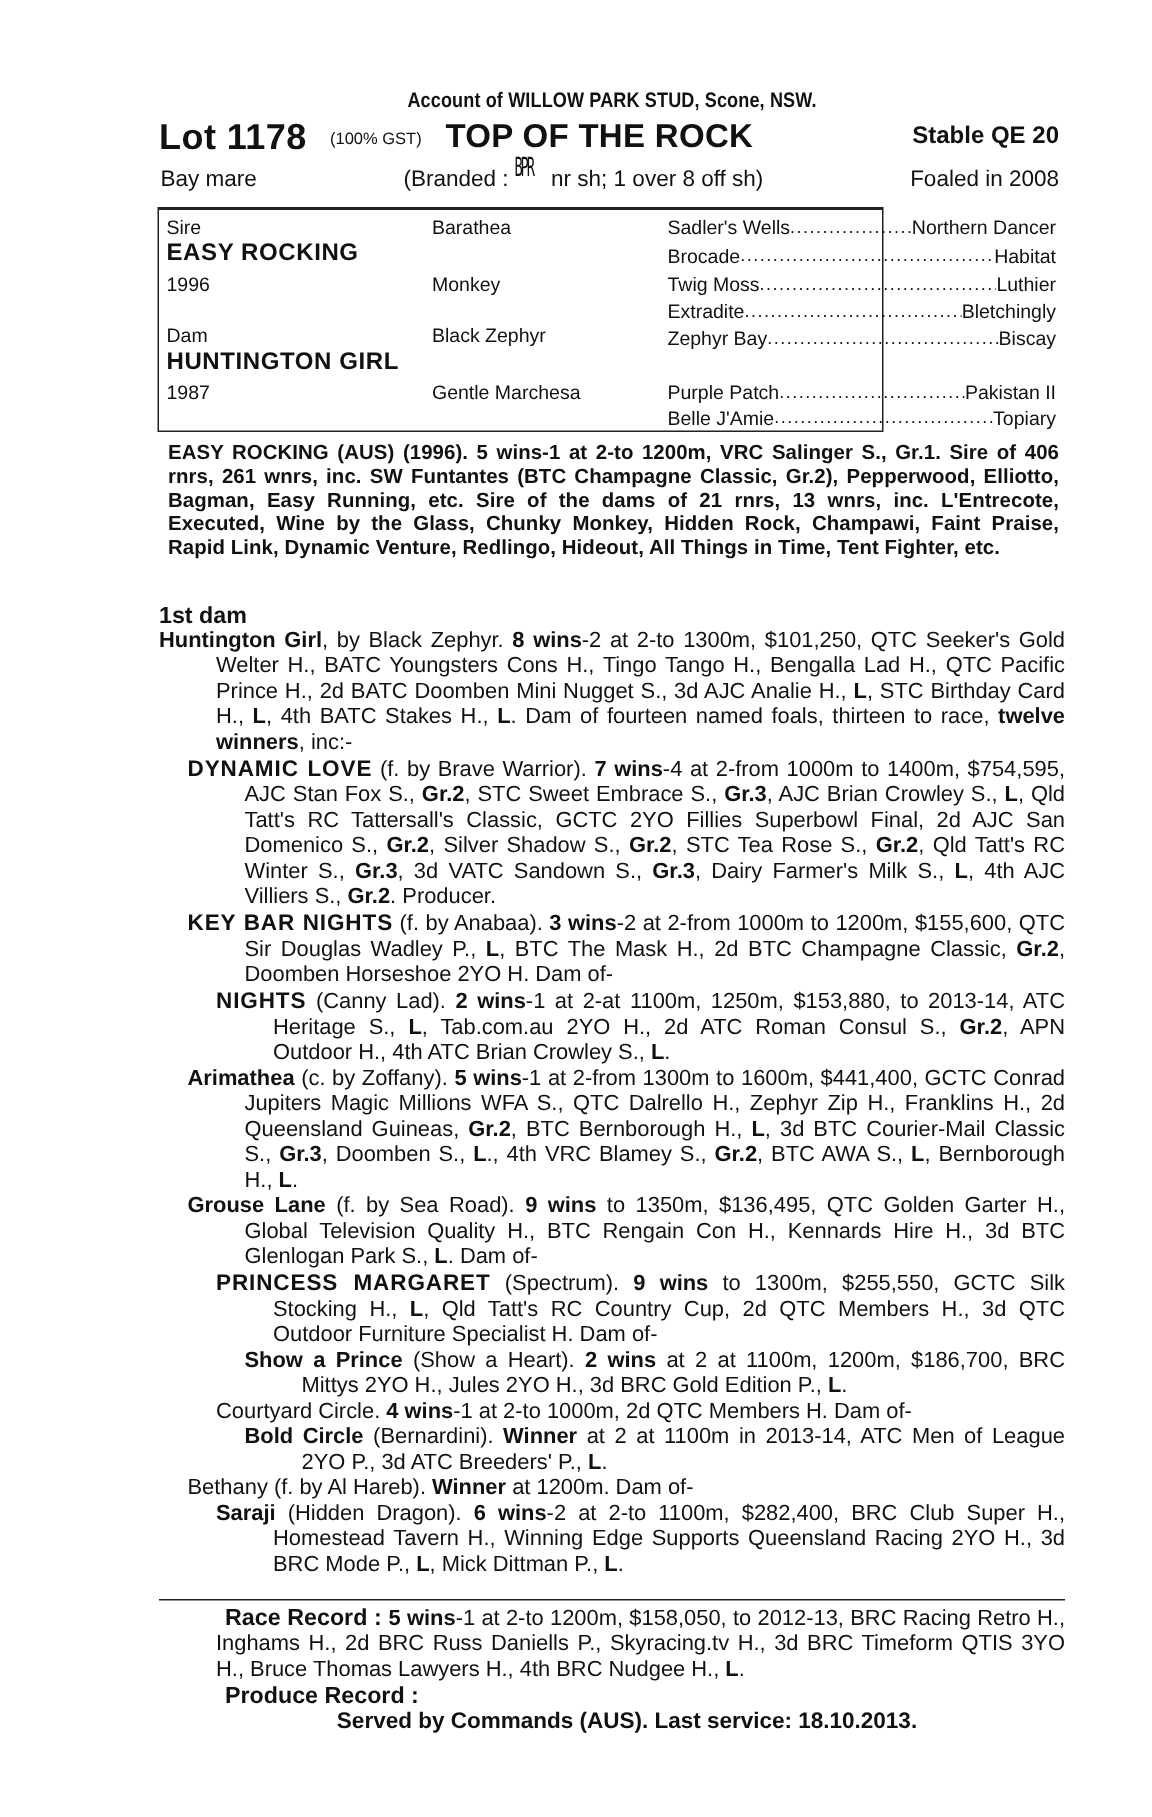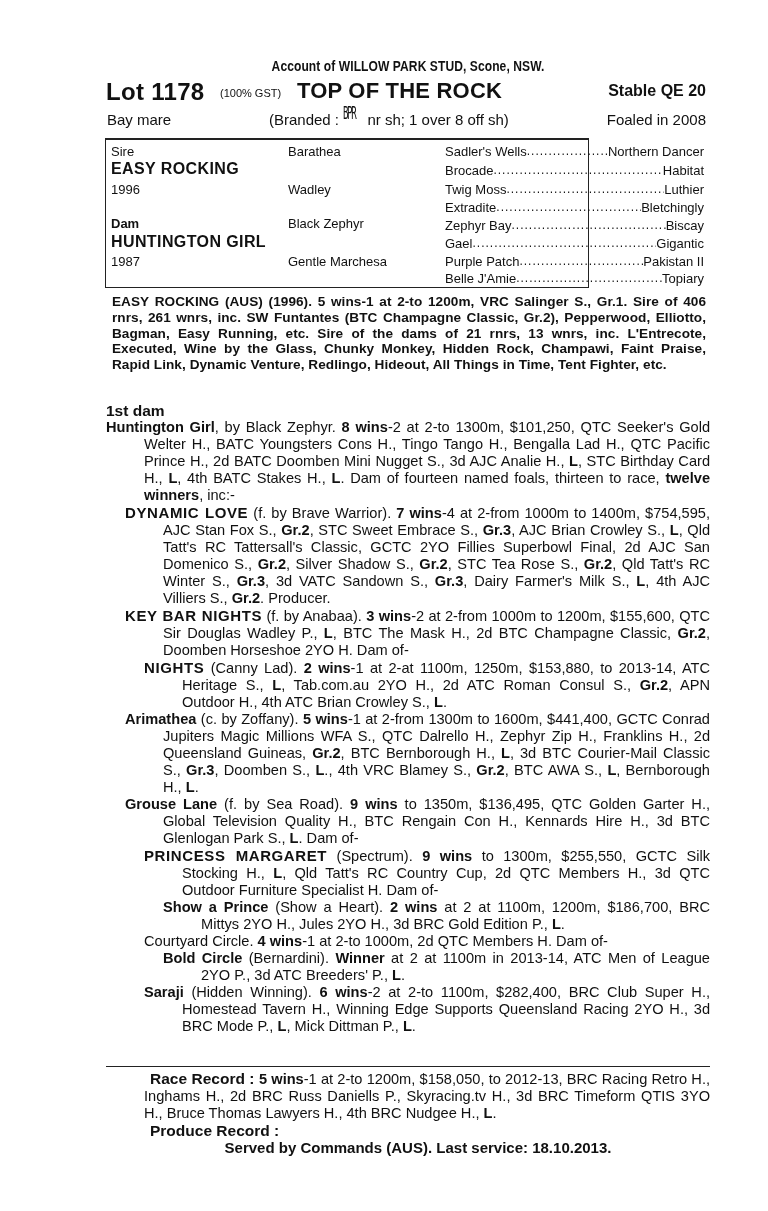--- a/index.html
+++ b/index.html
@@ -59,26 +59,26 @@
   <div class="subline">
     <span class="colour">Bay mare</span>
     <span class="branded"><span>(Branded : </span><span class="brand-mark">BPR</span><span> nr sh; 1 over 8 off sh)</span></span>
     <span class="foaled">Foaled in 2008</span>
   </div>
 
   <div class="ped">
     <span class="cell" style="left:5px;top:4px;">Sire</span>
     <span class="cell big" style="left:5px;top:20px;">EASY ROCKING</span>
     <span class="cell" style="left:5px;top:42px;">1996</span>
-    <span class="cell" style="left:5px;top:76px;font-weight:bold;">Dam</span>
+    <span class="cell" style="left:5px;top:76px;">Dam</span>
     <span class="cell big" style="left:5px;top:93px;">HUNTINGTON GIRL</span>
     <span class="cell" style="left:5px;top:114px;">1987</span>
 
     <span class="cell" style="left:182px;top:4px;">Barathea</span>
-    <span class="cell" style="left:182px;top:42px;">Wadley</span>
+    <span class="cell" style="left:182px;top:42px;">Monkey</span>
     <span class="cell" style="left:182px;top:76px;">Black Zephyr</span>
     <span class="cell" style="left:182px;top:114px;">Gentle Marchesa</span>
 
     <div class="gen3" style="top:4px;">
         <span>Sadler's Wells </span>
         <span class="dots"></span>
         <span>Northern Dancer</span>
       </div>
     <div class="gen3" style="top:23px;">
         <span>Brocade </span>
@@ -93,25 +93,20 @@
     <div class="gen3" style="top:42px;">
         <span>Twig Moss</span>
         <span class="dots"></span>
         <span>Luthier</span>
       </div>
     <div class="gen3" style="top:78px;">
         <span>Zephyr Bay</span>
         <span class="dots"></span>
         <span>Biscay</span>
       </div>
-    <div class="gen3" style="top:96px;">
-        <span>Gael</span>
-        <span class="dots"></span>
-        <span>Gigantic</span>
-      </div>
     <div class="gen3" style="top:114px;">
         <span>Purple Patch </span>
         <span class="dots"></span>
         <span>Pakistan II</span>
       </div>
     <div class="gen3" style="top:131px;">
         <span>Belle J'Amie </span>
         <span class="dots"></span>
         <span> Topiary</span>
       </div>
@@ -125,21 +120,22 @@
         <div class="entry lvl0"><b>Huntington Girl</b><span>, by Black Zephyr. </span><b>8 wins</b><span>-2 at 2-to 1300m, $101,250, QTC Seeker's Gold Welter H., BATC Youngsters Cons H., Tingo Tango H., Bengalla Lad H., QTC Pacific Prince H., 2d BATC Doomben Mini Nugget S., 3d AJC Analie H., </span><b>L</b><span>, STC Birthday Card H., </span><b>L</b><span>, 4th BATC Stakes H., </span><b>L</b><span>. Dam of fourteen named foals, thirteen to race, </span><b>twelve winners</b><span>, inc:-</span></div>
         <div class="entry lvl1"><b class="caps">DYNAMIC LOVE</b><span> (f. by Brave Warrior). </span><b>7 wins</b><span>-4 at 2-from 1000m to 1400m, $754,595, AJC Stan Fox S., </span><b>Gr.2</b><span>, STC Sweet Embrace S., </span><b>Gr.3</b><span>, AJC Brian Crowley S., </span><b>L</b><span>, Qld Tatt's RC Tattersall's Classic, GCTC 2YO Fillies Superbowl Final, 2d AJC San Domenico S., </span><b>Gr.2</b><span>, Silver Shadow S., </span><b>Gr.2</b><span>, STC Tea Rose S., </span><b>Gr.2</b><span>, Qld Tatt's RC Winter S., </span><b>Gr.3</b><span>, 3d VATC Sandown S., </span><b>Gr.3</b><span>, Dairy Farmer's Milk S., </span><b>L</b><span>, 4th AJC Villiers S., </span><b>Gr.2</b><span>. Producer.</span></div>
         <div class="entry lvl1"><b class="caps">KEY BAR NIGHTS</b><span> (f. by Anabaa). </span><b>3 wins</b><span>-2 at 2-from 1000m to 1200m, $155,600, QTC Sir Douglas Wadley P., </span><b>L</b><span>, BTC The Mask H., 2d BTC Champagne Classic, </span><b>Gr.2</b><span>, Doomben Horseshoe 2YO H. Dam of-</span></div>
         <div class="entry lvl2"><b class="caps">NIGHTS</b><span> (Canny Lad). </span><b>2 wins</b><span>-1 at 2-at 1100m, 1250m, $153,880, to 2013-14, ATC Heritage S., </span><b>L</b><span>, Tab.com.au 2YO H., 2d ATC Roman Consul S., </span><b>Gr.2</b><span>, APN Outdoor H., 4th ATC Brian Crowley S., </span><b>L</b><span>.</span></div>
         <div class="entry lvl1"><b>Arimathea</b><span> (c. by Zoffany). </span><b>5 wins</b><span>-1 at 2-from 1300m to 1600m, $441,400, GCTC Conrad Jupiters Magic Millions WFA S., QTC Dalrello H., Zephyr Zip H., Franklins H., 2d Queensland Guineas, </span><b>Gr.2</b><span>, BTC Bernborough H., </span><b>L</b><span>, 3d BTC Courier-Mail Classic S., </span><b>Gr.3</b><span>, Doomben S., </span><b>L</b><span>., 4th VRC Blamey S., </span><b>Gr.2</b><span>, BTC AWA S., </span><b>L</b><span>, Bernborough H., </span><b>L</b><span>.</span></div>
         <div class="entry lvl1"><b>Grouse Lane</b><span> (f. by Sea Road). </span><b>9 wins</b><span> to 1350m, $136,495, QTC Golden Garter H., Global Television Quality H., BTC Rengain Con H., Kennards Hire H., 3d BTC Glenlogan Park S., </span><b>L</b><span>. Dam of-</span></div>
         <div class="entry lvl2"><b class="caps">PRINCESS MARGARET</b><span> (Spectrum). </span><b>9 wins</b><span> to 1300m, $255,550, GCTC Silk Stocking H., </span><b>L</b><span>, Qld Tatt's RC Country Cup, 2d QTC Members H., 3d QTC Outdoor Furniture Specialist H. Dam of-</span></div>
         <div class="entry lvl3"><b>Show a Prince</b><span> (Show a Heart). </span><b>2 wins</b><span> at 2 at 1100m, 1200m, $186,700, BRC Mittys 2YO H., Jules 2YO H., 3d BRC Gold Edition P., </span><b>L</b><span>.</span></div>
         <div class="entry lvl2"><span>Courtyard Circle. </span><b>4 wins</b><span>-1 at 2-to 1000m, 2d QTC Members H. Dam of-</span></div>
         <div class="entry lvl3"><b>Bold Circle</b><span> (Bernardini). </span><b>Winner</b><span> at 2 at 1100m in 2013-14, ATC Men of League 2YO P., 3d ATC Breeders' P., </span><b>L</b><span>.</span></div>
-        <div class="entry lvl2"><b>Saraji</b><span> (Hidden Winning). </span><b>6 wins</b><span>-2 at 2-to 1100m, $282,400, BRC Club Super H., Homestead Tavern H., Winning Edge Supports Queensland Racing 2YO H., 3d BRC Mode P., </span><b>L</b><span>, Mick Dittman P., </span><b>L</b><span>.</span></div>
+        <div class="entry lvl1"><span>Bethany (f. by Al Hareb). </span><b>Winner</b><span> at 1200m. Dam of-</span></div>
+        <div class="entry lvl2"><b>Saraji</b><span> (Hidden Dragon). </span><b>6 wins</b><span>-2 at 2-to 1100m, $282,400, BRC Club Super H., Homestead Tavern H., Winning Edge Supports Queensland Racing 2YO H., 3d BRC Mode P., </span><b>L</b><span>, Mick Dittman P., </span><b>L</b><span>.</span></div>
       </div>
   </div>
 
   <div class="hr"></div>
 
   <div class="race">
     <div class="entry lvl0"><span class="head">Race Record : </span><b>5 wins</b><span>-1 at 2-to 1200m, $158,050, to 2012-13, BRC Racing Retro H., Inghams H., 2d BRC Russ Daniells P., Skyracing.tv H., 3d BRC Timeform QTIS 3YO H., Bruce Thomas Lawyers H., 4th BRC Nudgee H., </span><b>L</b><span>.</span></div>
     <div class="head" style="font-weight:bold;font-size:15.5px;">Produce Record :</div>
     <div class="served">Served by Commands (AUS). Last service: 18.10.2013.</div>
   </div>

